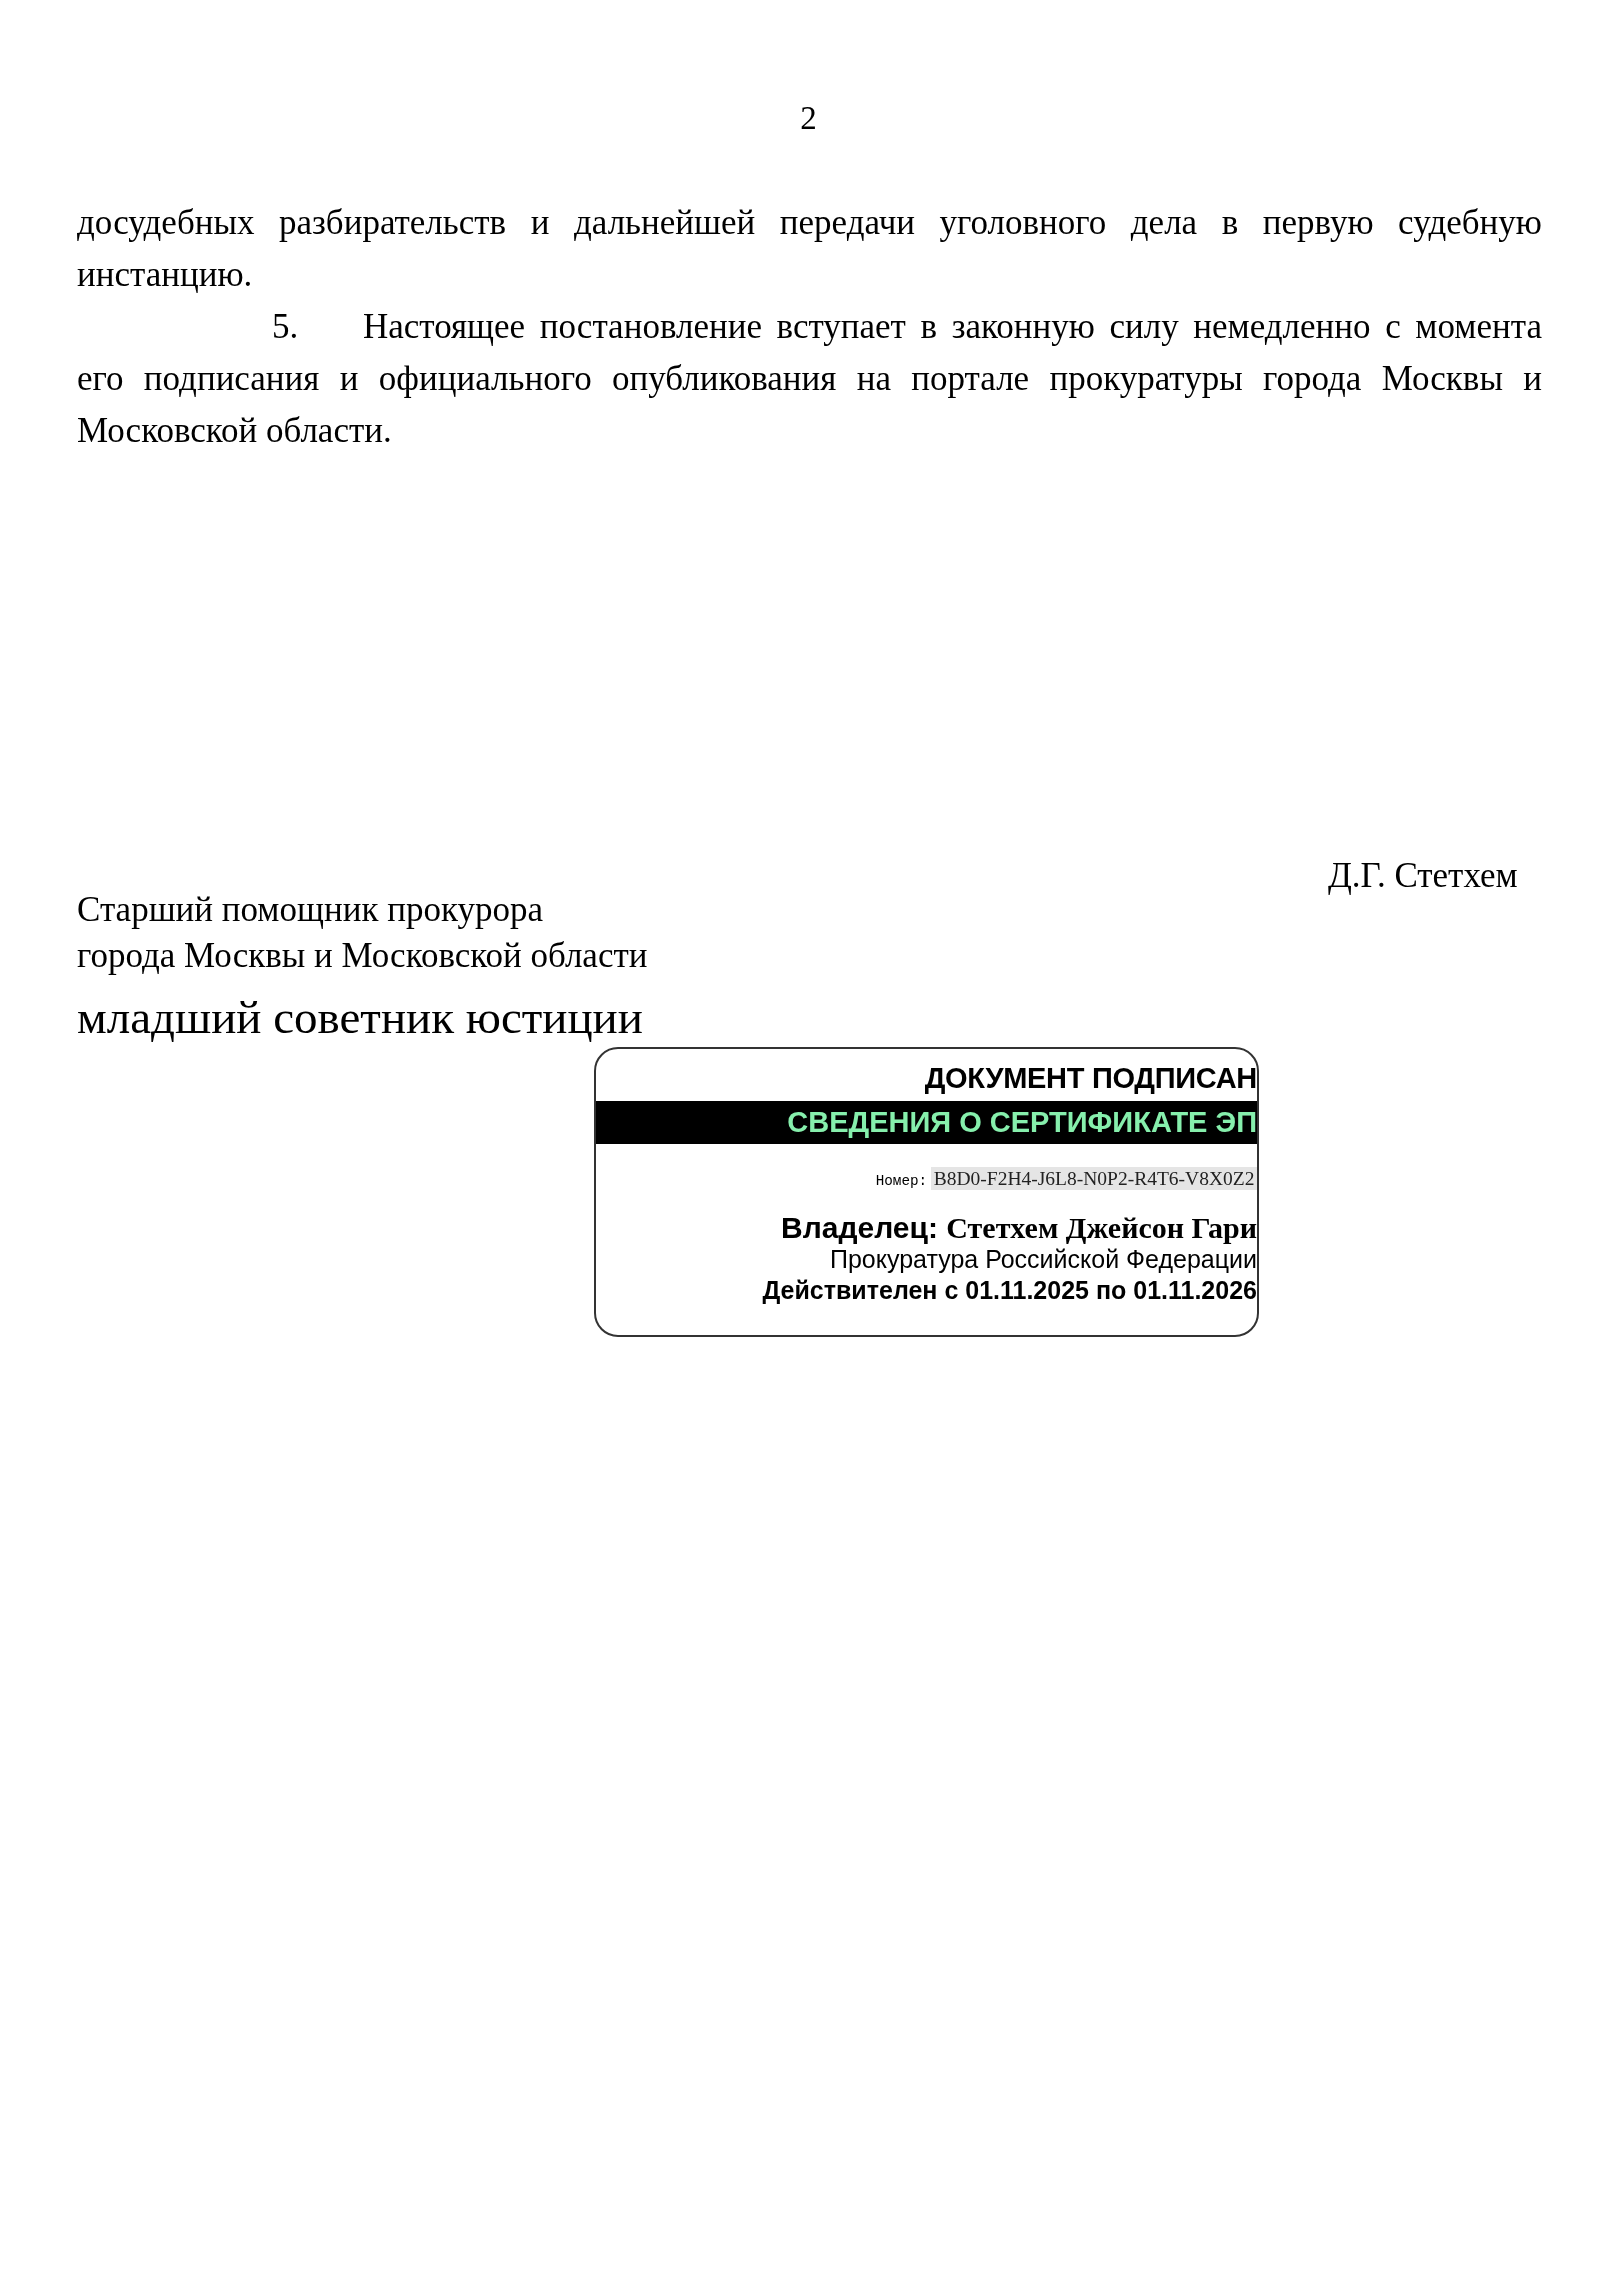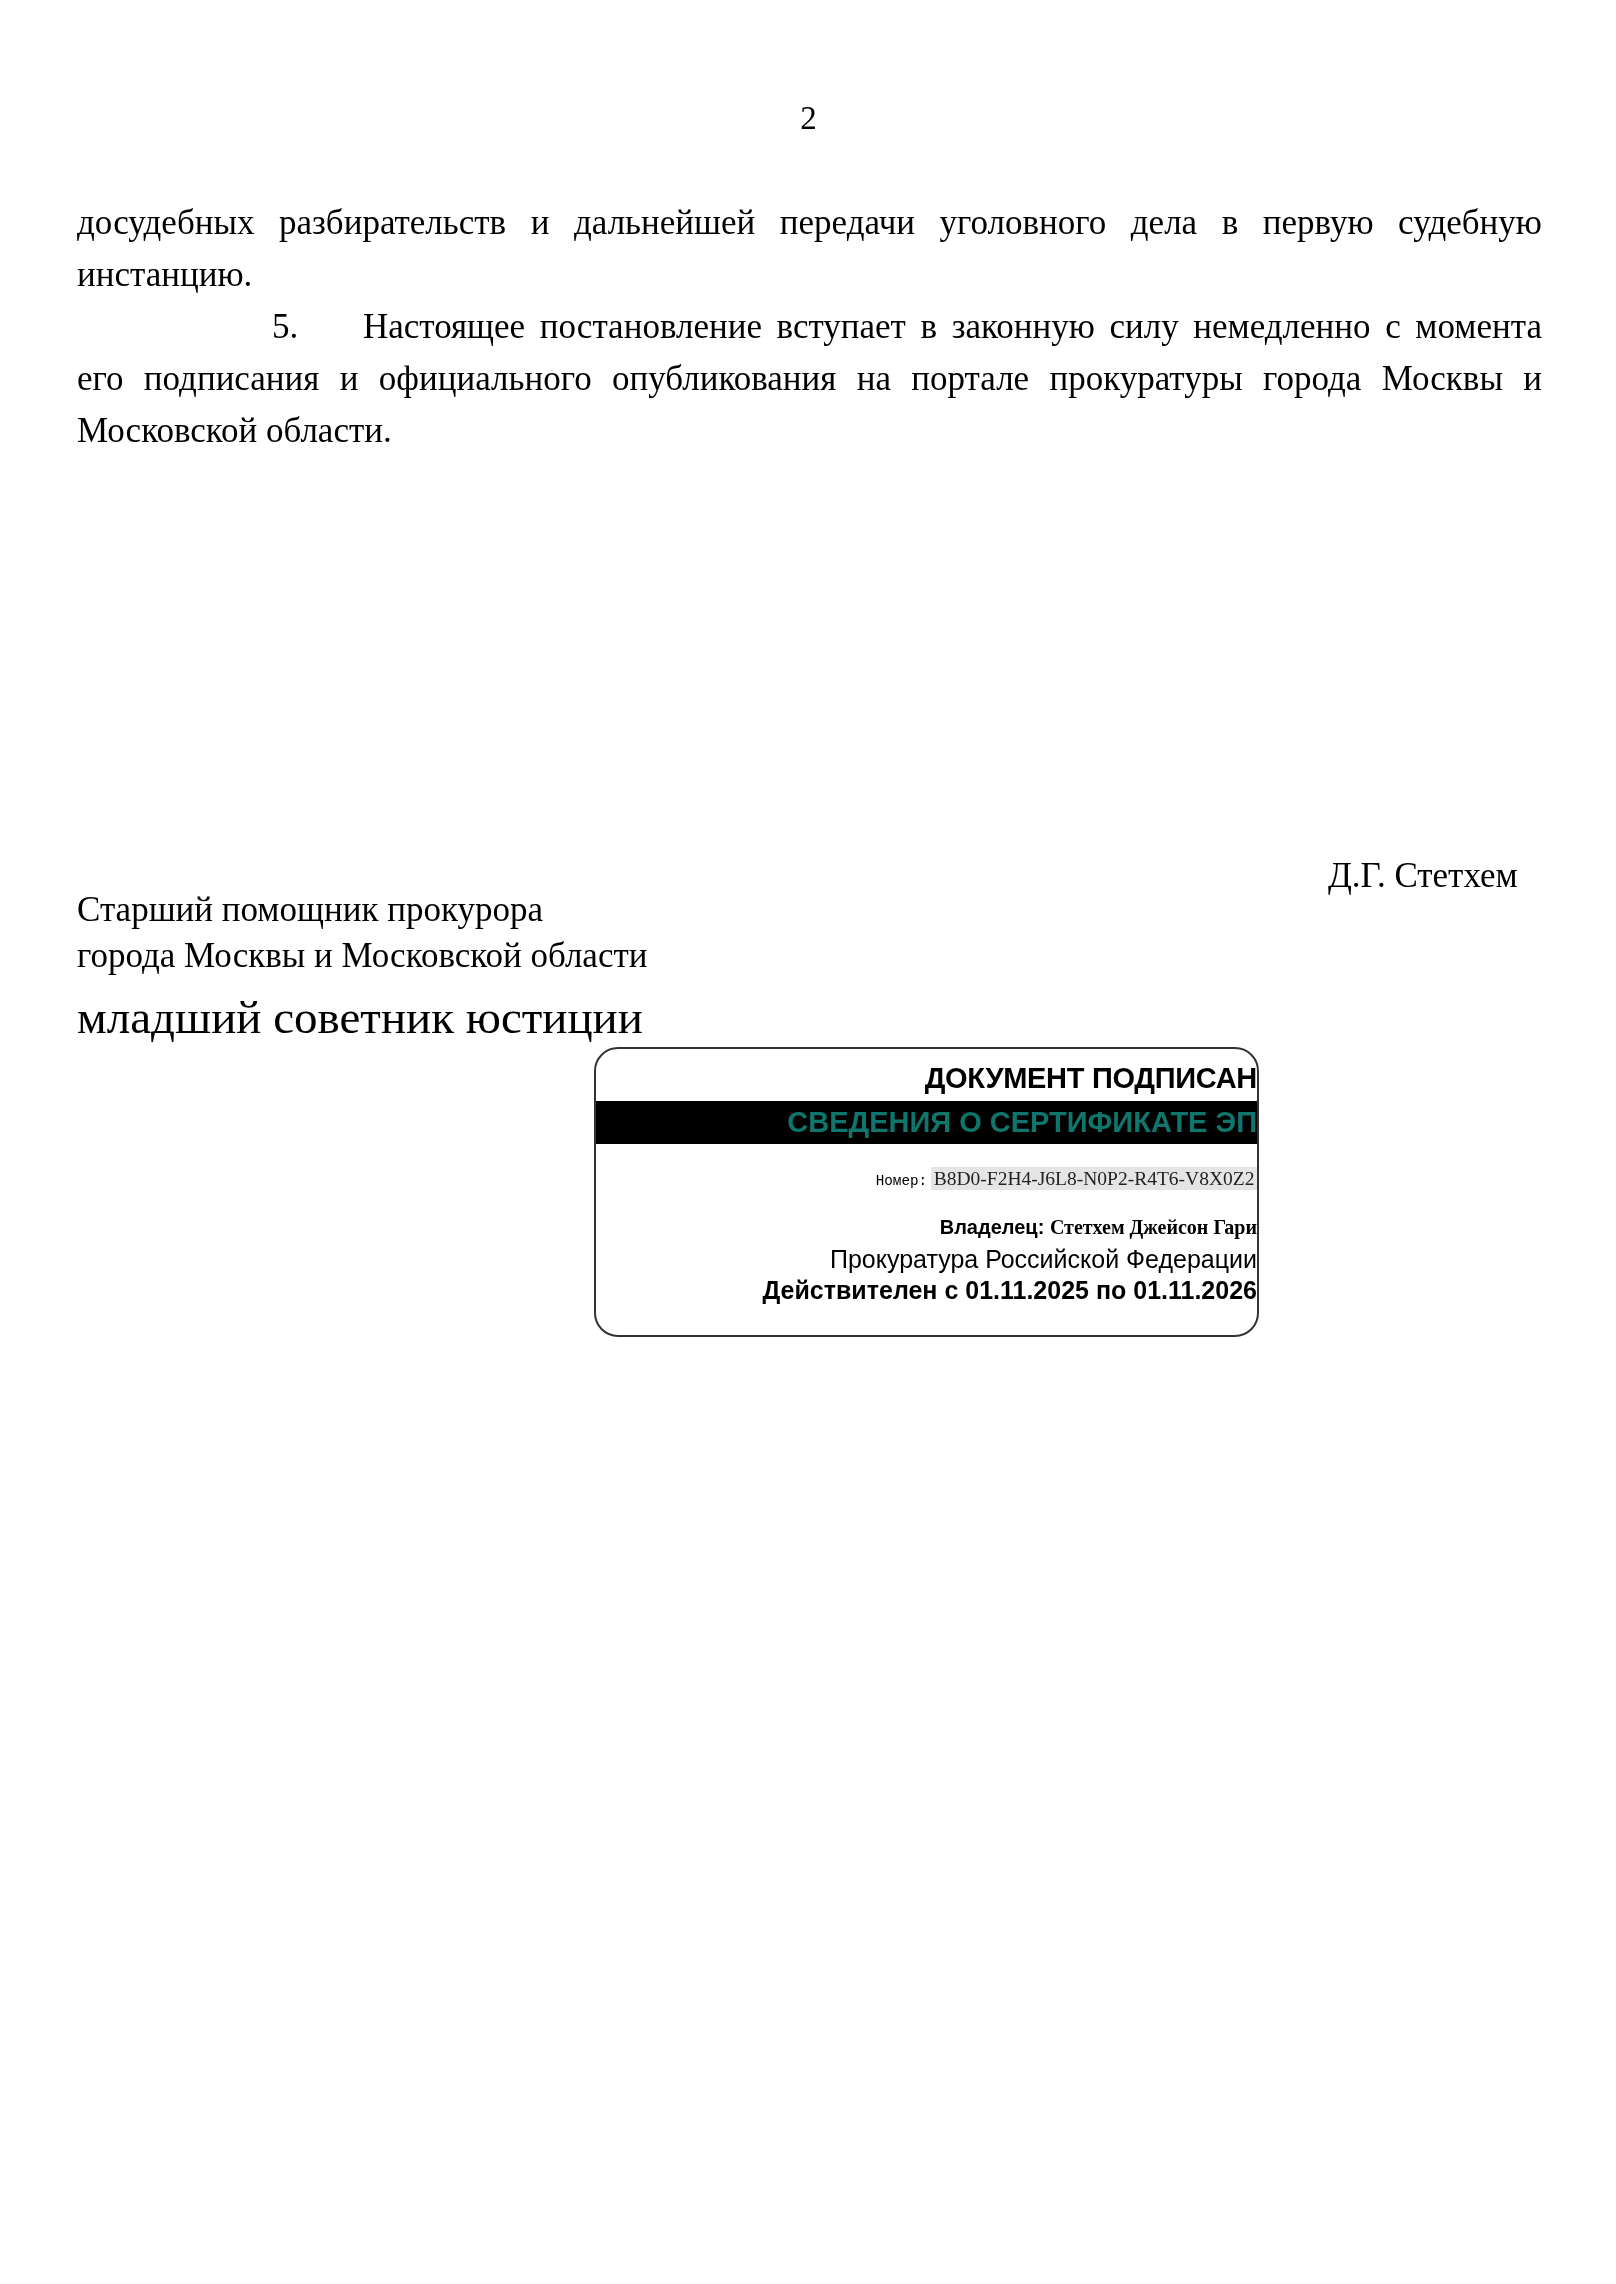--- a/index.html
+++ b/index.html
@@ -71,21 +71,21 @@
     .stamp-title {
       margin-top: 11.7px;
       font-weight: bold;
       font-size: 29px;
       line-height: 35px;
       letter-spacing: -0.3px;
     }
     .stamp-band {
       margin-top: 5.2px;
       background: #000;
-      color: #0f766e;
+      color: #86efac;
       font-weight: bold;
       font-size: 29px;
       line-height: 43px;
       height: 43px;
     }
     .stamp-number-row {
       margin-top: 22px;
       font-size: 14.3px;
       line-height: 26px;
     }
@@ -95,21 +95,21 @@
     }
     .stamp-number-value {
       font-family: "Liberation Serif", serif;
       font-size: 19.5px;
       background: #e5e5e5;
       padding: 1.3px 2.6px;
       color: #222;
     }
     .stamp-owner {
       margin-top: 17px;
-      font-size: 20px;
+      font-size: 30px;
       line-height: 33px;
       font-weight: bold;
     }
     .stamp-owner .owner-label { font-family: "Liberation Sans", sans-serif; }
     .stamp-owner .owner-name { font-family: "Liberation Serif", serif; }
     .stamp-org, .stamp-valid {
       font-size: 25px;
       line-height: 31px;
       padding-left: 19px;
     }

